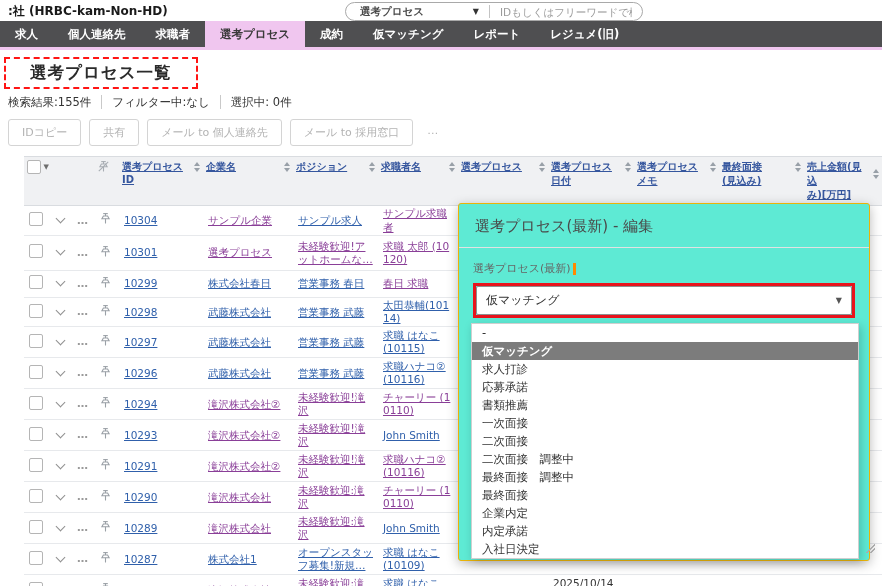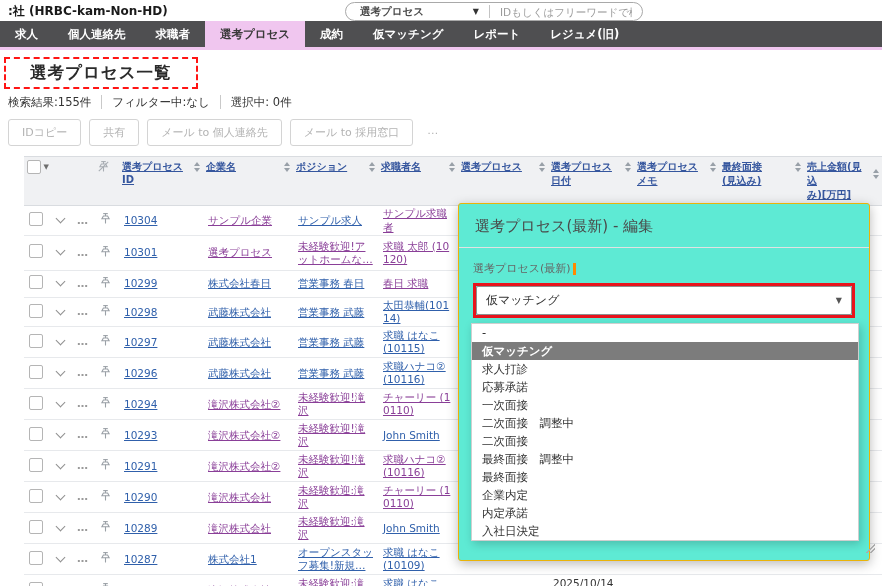--- a/index.html
+++ b/index.html
@@ -544,23 +544,24 @@
         <span>仮マッチング</span>
         <span class="sel-caret">▼</span>
       </div>
     </div>
   </div>
   <div class="options" id="options">
       <div class="opt">-</div>
       <div class="opt selected">仮マッチング</div>
       <div class="opt">求人打診</div>
       <div class="opt">応募承諾</div>
+      <div class="opt">書類推薦</div>
       <div class="opt">一次面接</div>
+      <div class="opt">二次面接</div>
       <div class="opt">二次面接　調整中</div>
-      <div class="opt">二次面接</div>
       <div class="opt">最終面接　調整中</div>
       <div class="opt">最終面接</div>
       <div class="opt">企業内定</div>
       <div class="opt">内定承諾</div>
       <div class="opt">入社日決定</div>
     </div>
   <div class="grip"></div>
 </div>
 
 </body></html>

